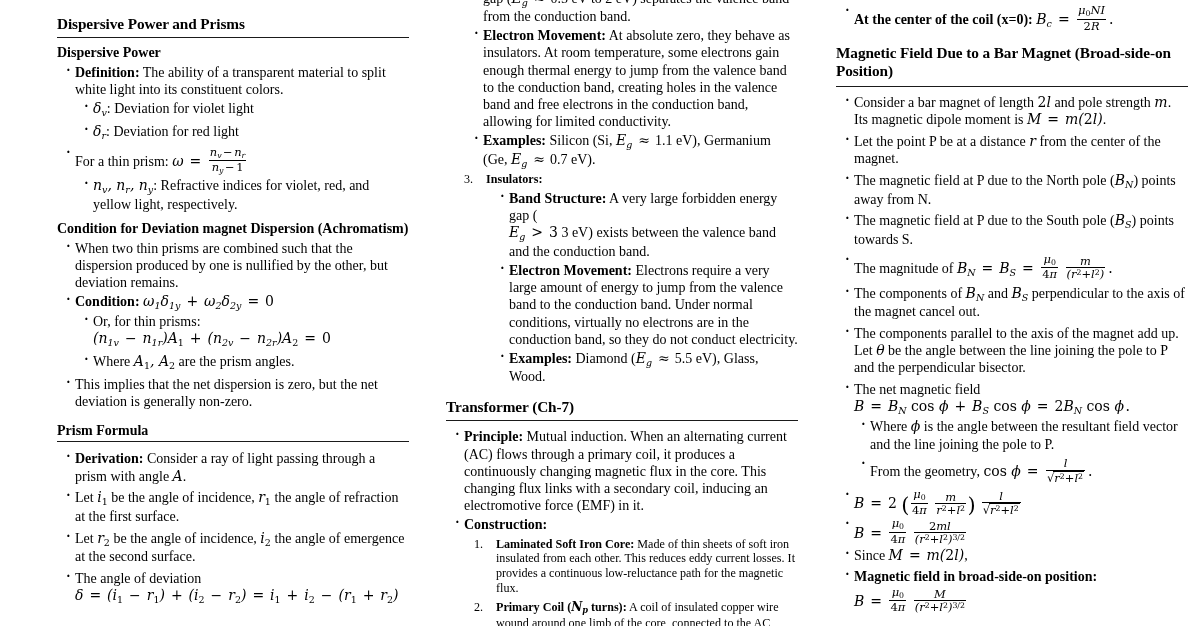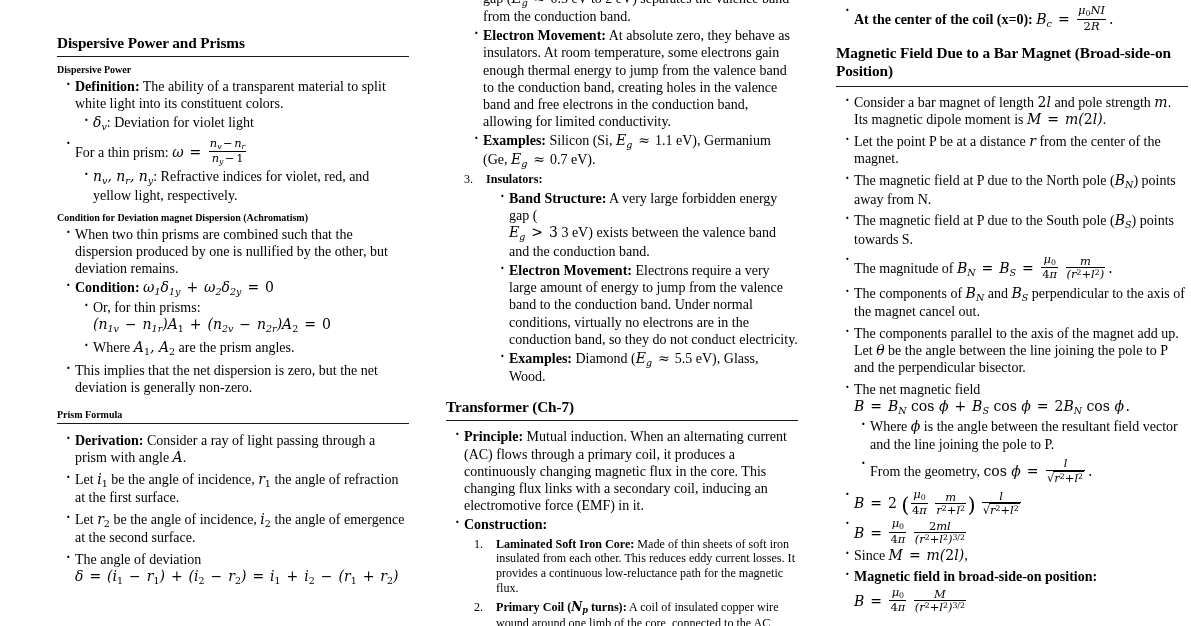--- a/index.html
+++ b/index.html
@@ -35,21 +35,21 @@
     line-height: 1.18;
     letter-spacing: -0.1px;
   }
   .rule {
     height: 0; border: 0;
     border-top: 1.6px solid #1a1a1a;
     margin: 0 0 7px 0;
     width: 100%;
   }
   h2.sub {
-    font-size: 10px;
+    font-size: 14px;
     font-weight: bold;
     margin: 8px 0 2px 0;
     line-height: 1.2;
   }
   h2.sub.first { margin-top: 2px; }
 
   ul { list-style: none; margin: 0; padding: 0; }
   ul.lvl1 { padding-left: 9px; }
   ul.lvl2 { padding-left: 18px; }
   ul.lvl3 { padding-left: 16px; }
@@ -150,20 +150,21 @@
 
     <h2 class="sub first">Dispersive Power</h2>
 
     <ul class="lvl1">
       <li class="b">
         <b>Definition:</b>
         <span>The ability of a transparent material to split white light into its constituent colors.</span>
       </li>
       <ul class="lvl2">
         <li class="b sp"><span class="m">δ<sub>v</sub></span><span>: Deviation for violet light</span></li>
+        <li class="b sp"><span class="m">δ<sub>r</sub></span><span>: Deviation for red light</span></li>
       </ul>
       <li class="b">
         <span>For a thin prism: </span><span class="m">ω <span class="op">=</span> <span class="frac"><span class="nu">n<sub>v</sub><span class="op">−</span>n<sub>r</sub></span><span class="de">n<sub>y</sub><span class="op">−</span><span class="up">1</span></span></span></span>
       </li>
       <ul class="lvl2">
         <li class="b"><span class="m">n<sub>v</sub>, n<sub>r</sub>, n<sub>y</sub></span><span>: Refractive indices for violet, red, and yellow light, respectively.</span></li>
       </ul>
     </ul>
 
     <h2 class="sub">Condition for Deviation magnet Dispersion (Achromatism)</h2>

